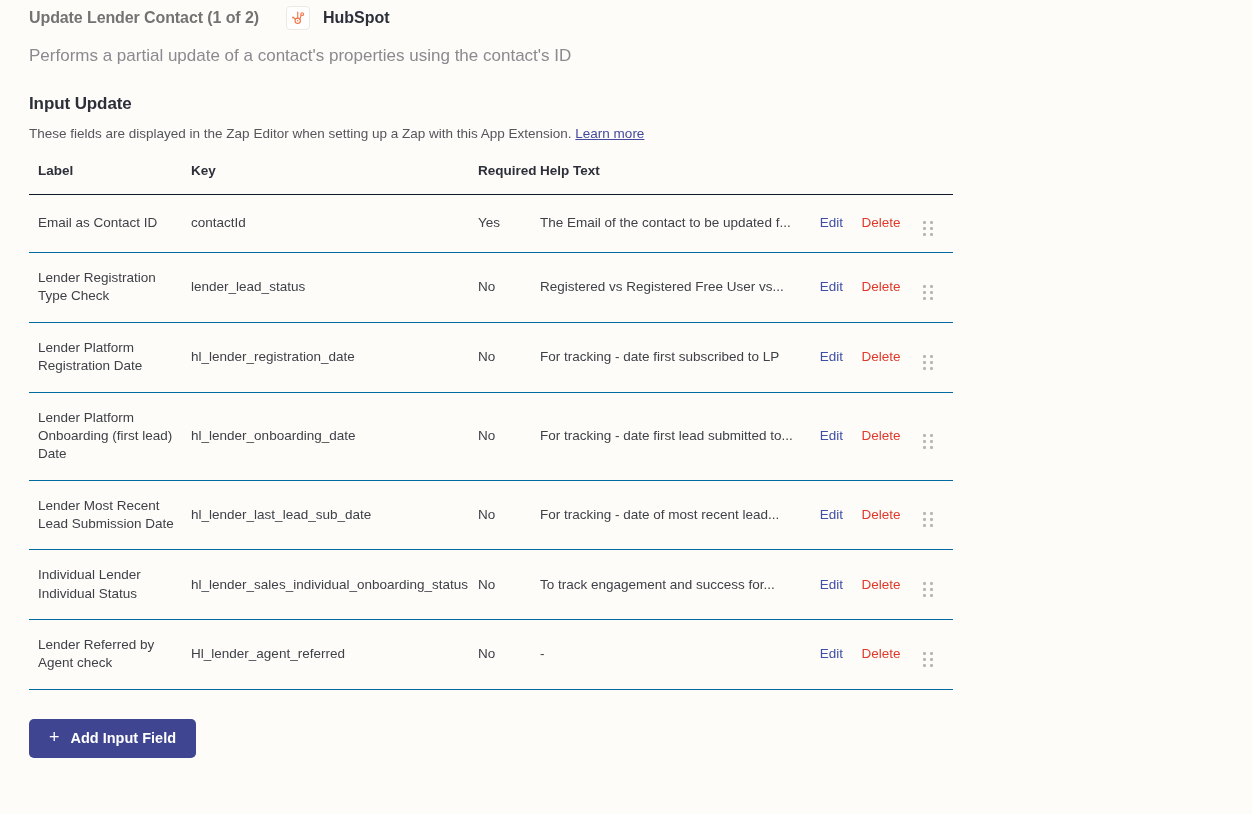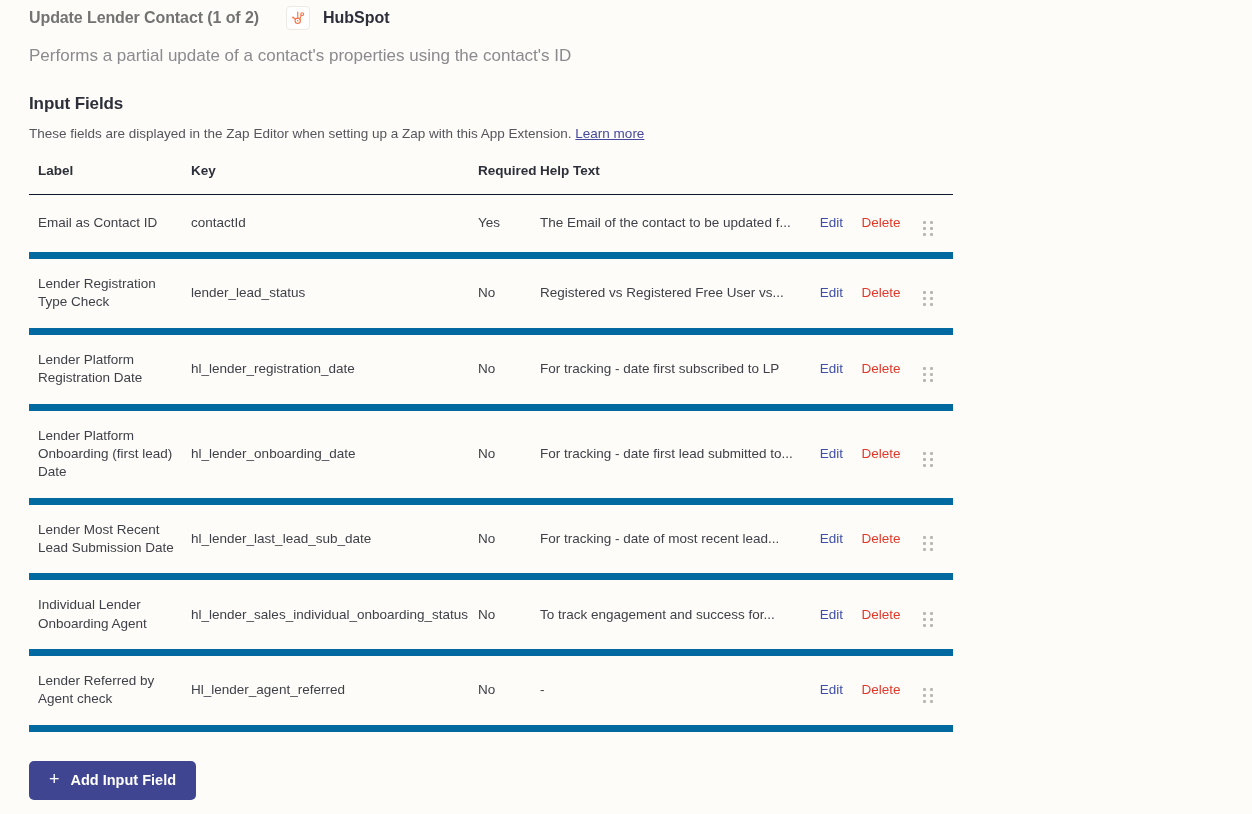--- a/index.html
+++ b/index.html
@@ -138,21 +138,21 @@
     color: #2d2f3a;
     padding: 0 0 16px 0;
     vertical-align: bottom;
   }
   .table thead tr { border-bottom: 1px solid #0f172a; }
   .table td {
     font-size: 13.5px;
     color: #3f4149;
     padding: 16px 0;
     vertical-align: middle;
-    border-bottom: 7px solid #0369a1;
+    border-bottom: 1px solid #0369a1;
     line-height: 1.36;
   }
   .col-label  { width: 163px; padding-right: 10px !important; }
   .col-key    { width: 285px; padding-right: 10px !important; }
   .col-req    { width: 62px; }
   .col-help   { width: 280px; padding-right: 12px !important; }
   .col-edit   { width: 42px; text-align: left; }
   .col-del    { width: 62px; text-align: left; }
   .col-handle { width: 30px; text-align: left; }
 
@@ -244,21 +244,21 @@
         <span class="app-name">HubSpot</span>
       </div>
     </div>
     <div class="subtitle">Performs a partial update of a contact's properties using the contact's ID</div>
   </div>
 
   
 
   
   <div class="section">
-    <div class="section-title">Input Fields</div>
+    <div class="section-title">Input Update</div>
     <div class="section-desc">
       <span>These fields are displayed in the Zap Editor when setting up a Zap with this App Extension.</span>
       <a href="#">Learn more</a>
     </div>
 
     <table class="table">
       <thead>
         <tr>
           <th class="col-label">Label</th>
           <th class="col-key">Key</th>
@@ -354,21 +354,21 @@
             <td class="col-handle"><span class="drag-handle">
                 <i></i>
                 <i></i>
                 <i></i>
                 <i></i>
                 <i></i>
                 <i></i>
               </span></td>
           </tr>
           <tr>
-            <td class="col-label">Individual Lender Onboarding Agent</td>
+            <td class="col-label">Individual Lender Individual Status</td>
             <td class="col-key">hl_lender_sales_individual_onboarding_status</td>
             <td class="col-req">No</td>
             <td class="col-help">
               <span class="cell-help">To track engagement and success for...</span>
             </td>
             <td class="col-edit"><a class="link-edit" href="#">Edit</a></td>
             <td class="col-del"><a class="link-delete" href="#">Delete</a></td>
             <td class="col-handle"><span class="drag-handle">
                 <i></i>
                 <i></i>

